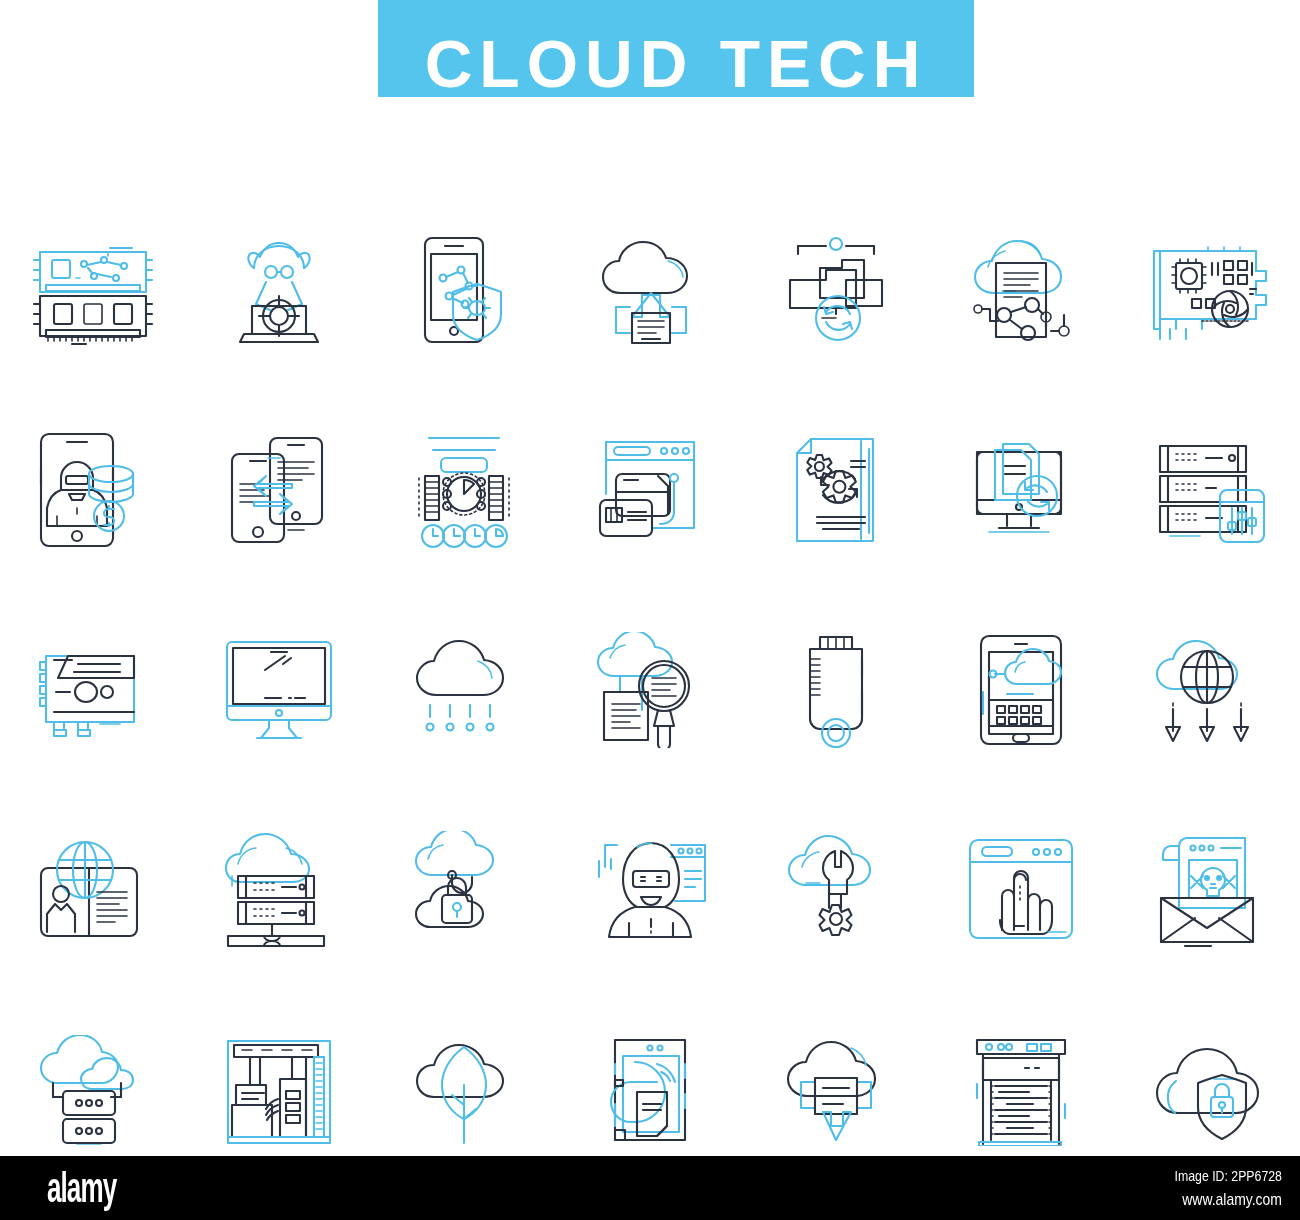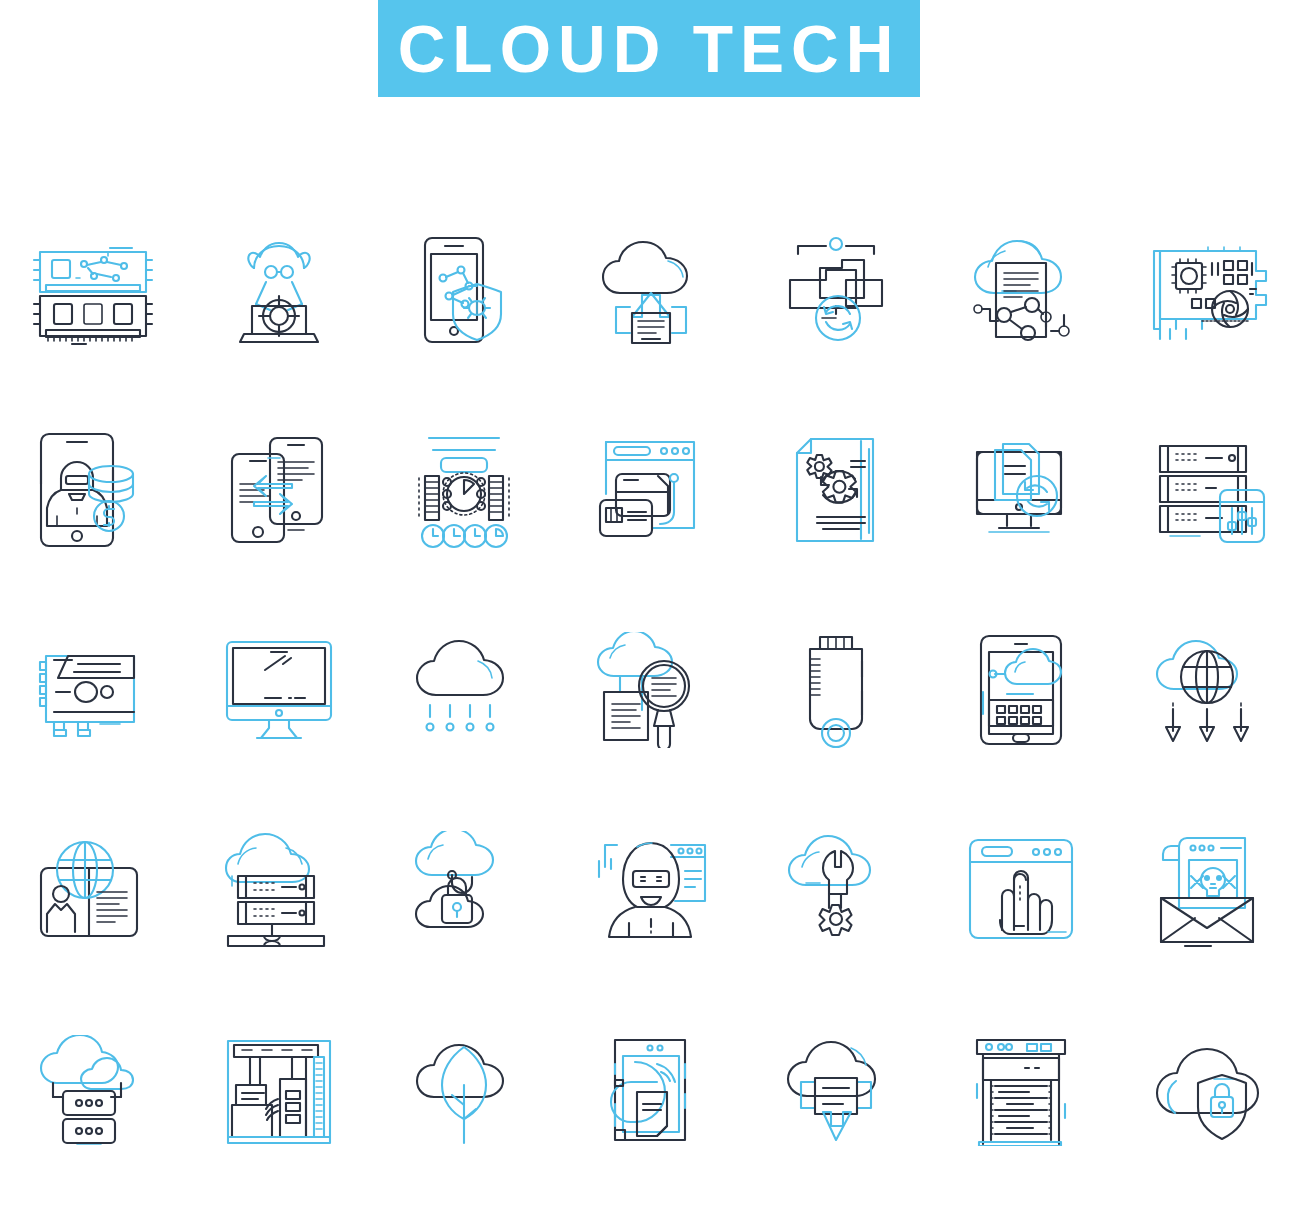--- a/index.html
+++ b/index.html
@@ -8,23 +8,23 @@
     width:1300px;height:1220px;
     background:#ffffff;
     font-family:"Liberation Sans", sans-serif;
     overflow:hidden;
     position:relative;
   }
   .sheet{position:relative;width:1300px;height:1220px;background:#fff;}
 
   
   .title-banner{
-    position:absolute;left:378px;top:0;width:542px;height:97px;
+    position:absolute;left:378px;top:0;width:596px;height:97px;
     background:#56c5ed;
-    display:flex;align-items:center;justify-content:center;
+    display:flex;align-items:flex-end;justify-content:center;
   }
   .title-text{
     color:#ffffff;
     font-size:66px;
     font-weight:bold;
     letter-spacing:7px;
     line-height:66px;
     font-family:"Liberation Sans", sans-serif;
     white-space:nowrap;
     user-select:none;
@@ -703,14 +703,21 @@
         <path class="c" d="M74 43c-12 4-20 7-20 7v22c0 14 10 23 20 29 10-6 20-15 20-29V50s-8-3-20-7z" opacity="0"></path>
         <rect class="c" x="63" y="62" width="22" height="20" rx="3"></rect>
         <path class="c" d="M67 62v-6a7 7 0 0 1 14 0v6"></path>
         <circle class="c" cx="74" cy="70" r="3"></circle>
         <path class="c" d="M74 73v5"></path>
       </svg>
     </div>
 
   </div>
 
+  <div class="footer">
+    <div class="alamy-logo">alamy</div>
+    <div class="footer-right">
+      <div class="footer-id">Image ID: 2PP6728</div>
+      <div class="footer-url">www.alamy.com</div>
+    </div>
+  </div>
 
 </div>
 
 </body></html>

